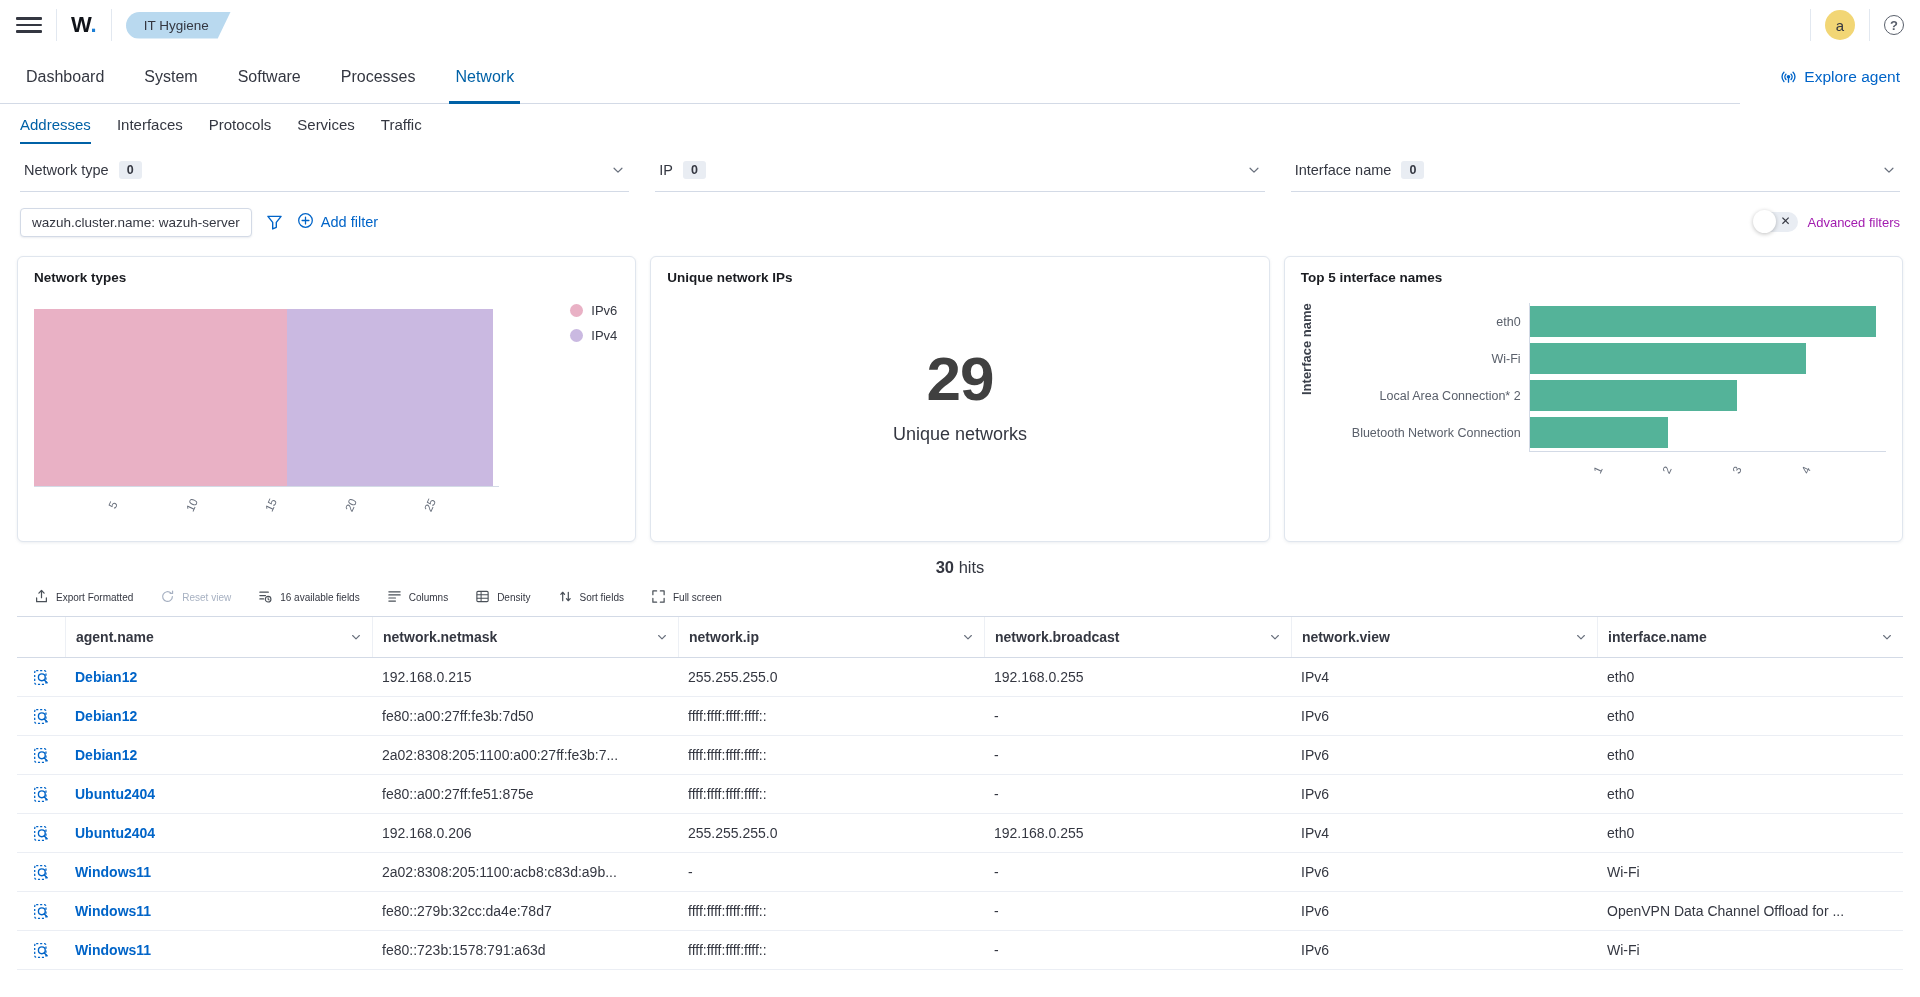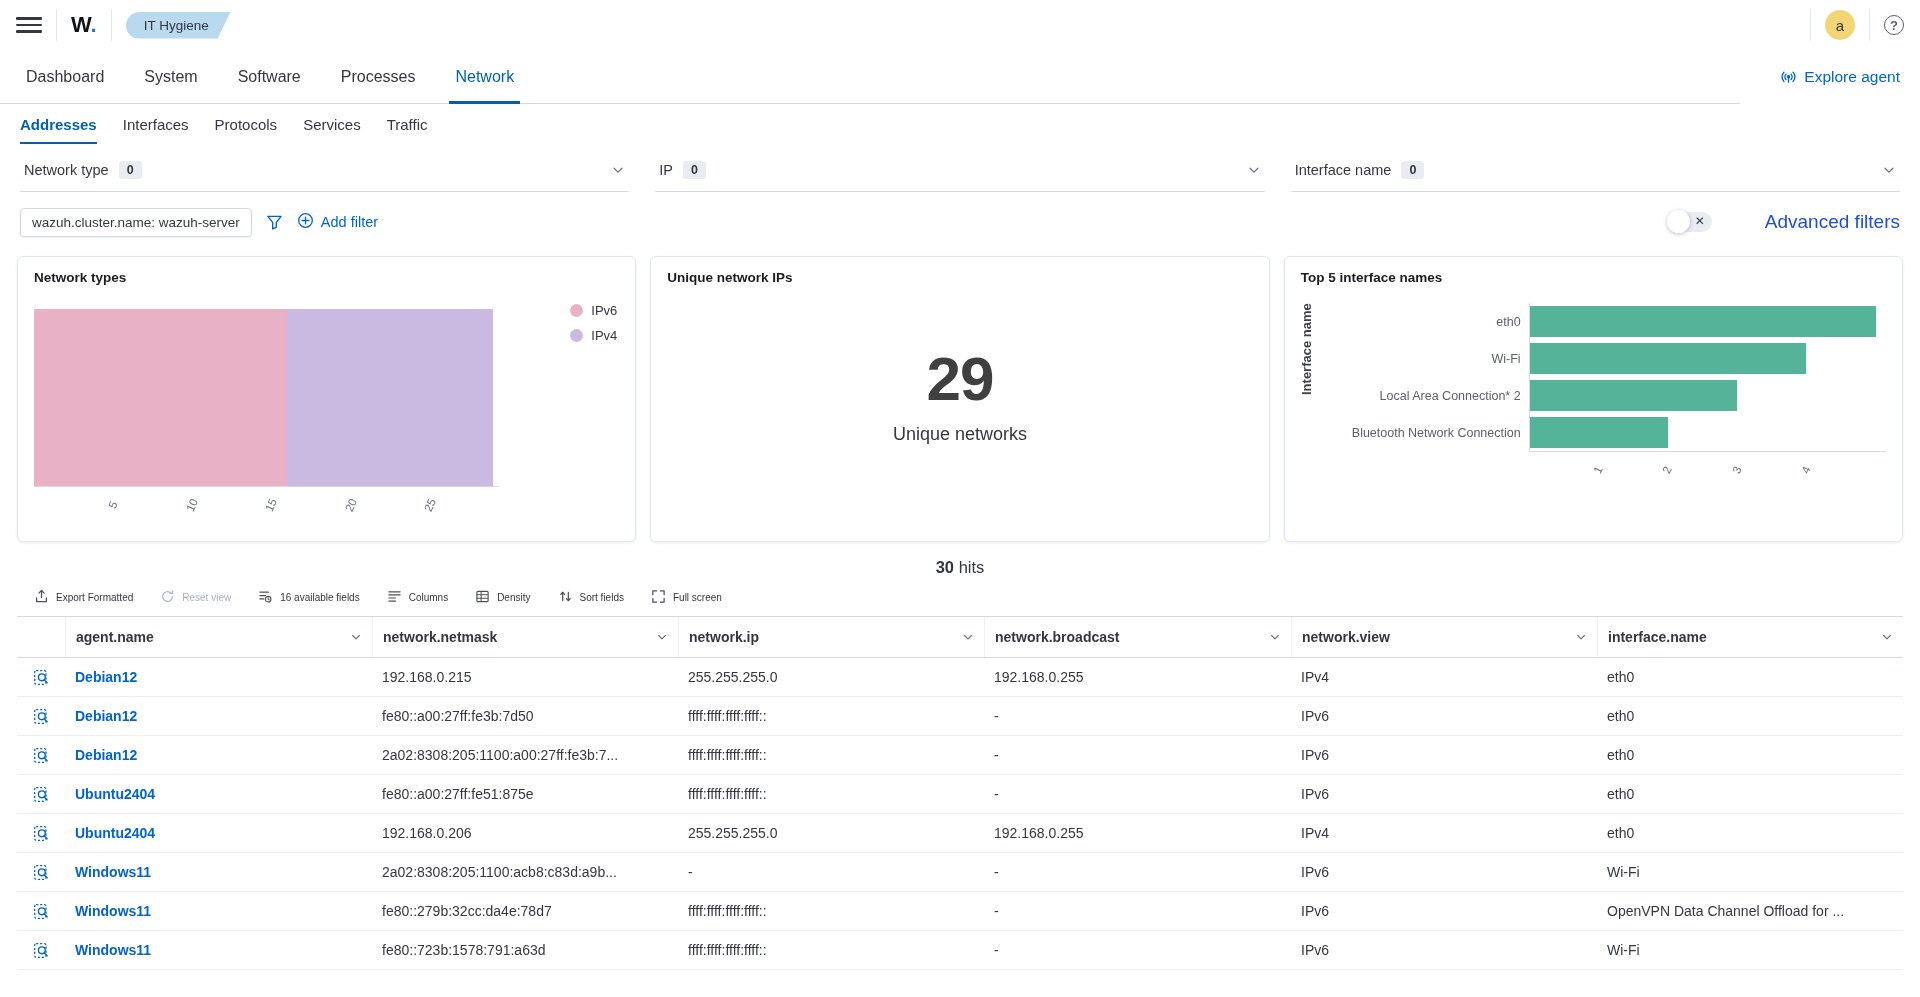--- a/index.html
+++ b/index.html
@@ -27,41 +27,41 @@
   .maintabs { height:54px; display:flex; align-items:stretch; padding:0 20px; position:relative; }
   .maintabs-border { position:absolute; bottom:0; left:0; width:1740px; height:1px; background:#d3dae6; }
   .tab { display:flex; align-items:center; padding:0 6px; margin-right:28px; font-size:16px; color:#343741; cursor:pointer; position:relative; z-index:1; }
   .tab.active { color:#0061a6; box-shadow:inset 0 -3px 0 #0061a6; }
   .explore { margin-left:auto; display:flex; align-items:center; gap:7px; color:#0064c8; font-size:15.5px; cursor:pointer; z-index:1; }
   .explore svg { display:block; }
 
   
   .subtabs { height:40px; display:flex; align-items:stretch; padding:0 20px; gap:26px; }
   .subtab { display:flex; align-items:center; font-size:15px; color:#343741; cursor:pointer; }
-  .subtab.active { color:#0061a6; font-weight:700; box-shadow:inset 0 -2px 0 #0061a6; }
+  .subtab.active { color:#0061a6; font-weight:400; box-shadow:inset 0 -2px 0 #0061a6; }
 
   
   .fselects { display:grid; grid-template-columns:1fr 1fr 1fr; gap:26px; margin:4px 20px 0; }
   .fselect { display:flex; align-items:center; height:44px; border-bottom:1px solid #d3dae6; cursor:pointer; gap:10px; padding:0 4px; }
   .fselect .flabel { font-size:14.5px; color:#343741; }
   .fcount { background:#e9edf3; color:#343741; font-size:12.5px; font-weight:700; padding:2px 8px; border-radius:3px; }
   .fselect .chev { margin-left:auto; color:#69707d; }
 
   
   .filterbar { display:flex; align-items:center; margin:12px 20px 0; gap:14px; height:36px; }
   .pill { border:1px solid #d3dae6; border-radius:4px; background:#fff; padding:6px 11px;
           font-size:13.5px; color:#343741; box-shadow:0 1px 2px rgba(152,162,179,.2); cursor:pointer; }
   .funnel { color:#0064c8; display:flex; cursor:pointer; }
   .addfilter { display:flex; align-items:center; gap:7px; color:#0064c8; font-size:14.5px; cursor:pointer; }
   .advwrap { margin-left:auto; display:flex; align-items:center; gap:10px; }
   .switch { width:44px; height:20px; border-radius:10px; background:#e9edf3; position:relative; cursor:pointer; }
   .switch .knob { position:absolute; left:-1px; top:-2px; width:23px; height:23px; border-radius:50%;
                   background:#fff; box-shadow:0 1px 4px rgba(0,0,0,.25); }
   .switch .x { position:absolute; right:7px; top:2px; font-size:12px; color:#343741; }
-  .advlabel { font-size:19px; color:#1d4ed8;margin-left:43px; }
+  .advlabel { font-size:13px; color:#a21caf; }
 
   
   .panels { display:grid; grid-template-columns:1fr 1fr 1fr; gap:14px; margin:16px 17px 0; }
   .card { border:1px solid #e0e6ee; border-radius:6px; background:#fff; height:286px;
           box-shadow:0 1px 3px rgba(152,162,179,.18); padding:13px 16px; position:relative; overflow:hidden; }
   .card-title { font-size:13.5px; font-weight:700; color:#1a1c21; }
 
   
   .stack-plot { position:absolute; left:16px; top:52px; right:136px; height:178px; }
   .stack-bar { display:flex; height:178px; width:100%; border-bottom:1px solid #d3dae6; }

